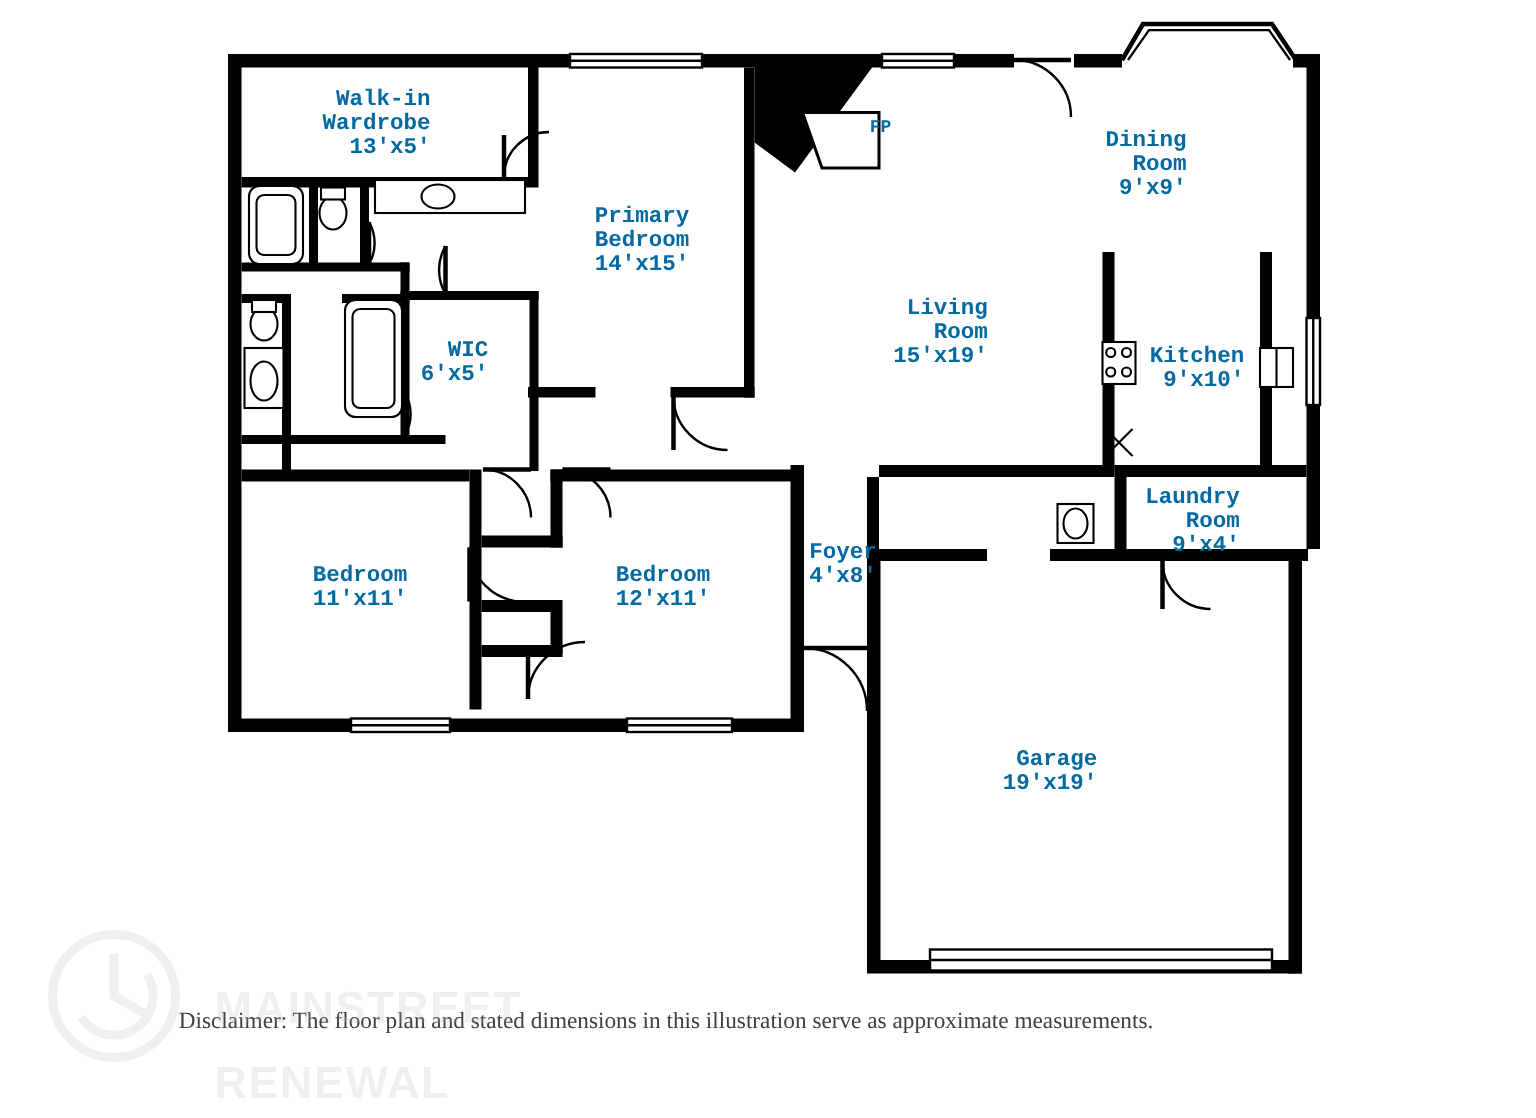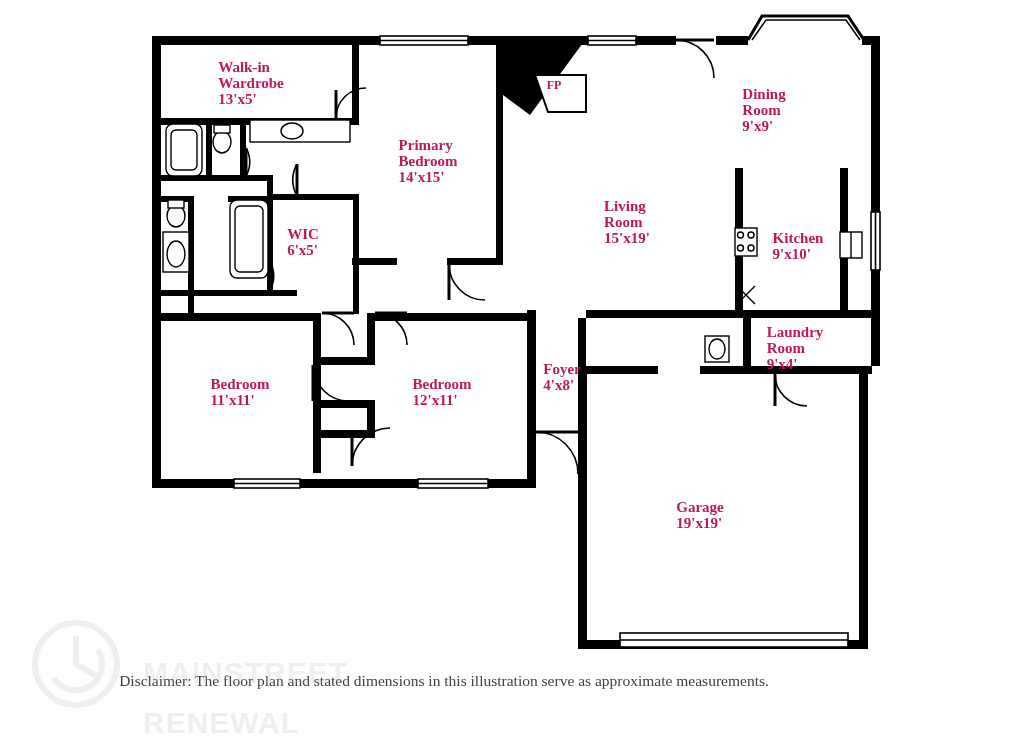--- a/index.html
+++ b/index.html
@@ -17,32 +17,33 @@
   }
   #floorplan {
     position: absolute;
     left: 0;
     top: 0;
     width: 1024px;
     height: 745px;
   }
   .room-label {
     position: absolute;
-    text-align: left;
-    font-family: Liberation Serif, serif;
+    text-align: right;
+    font-family: Liberation Mono, monospace;
     font-weight: bold;
     font-size: 15px;
     line-height: 16px;
-    color: #be185d;
+    color: #0369a1;
     white-space: pre-line;
     transform: translate(-50%, -50%);
     pointer-events: none;
   }
   .room-label.small {
     font-size: 12px;
+    margin-left: 33px;
   }
   .disclaimer {
     position: absolute;
     left: 0;
     top: 670px;
     width: 888px;
     text-align: center;
     font-family: "Liberation Serif", serif;
     font-size: 15.5px;
     line-height: 21px;

